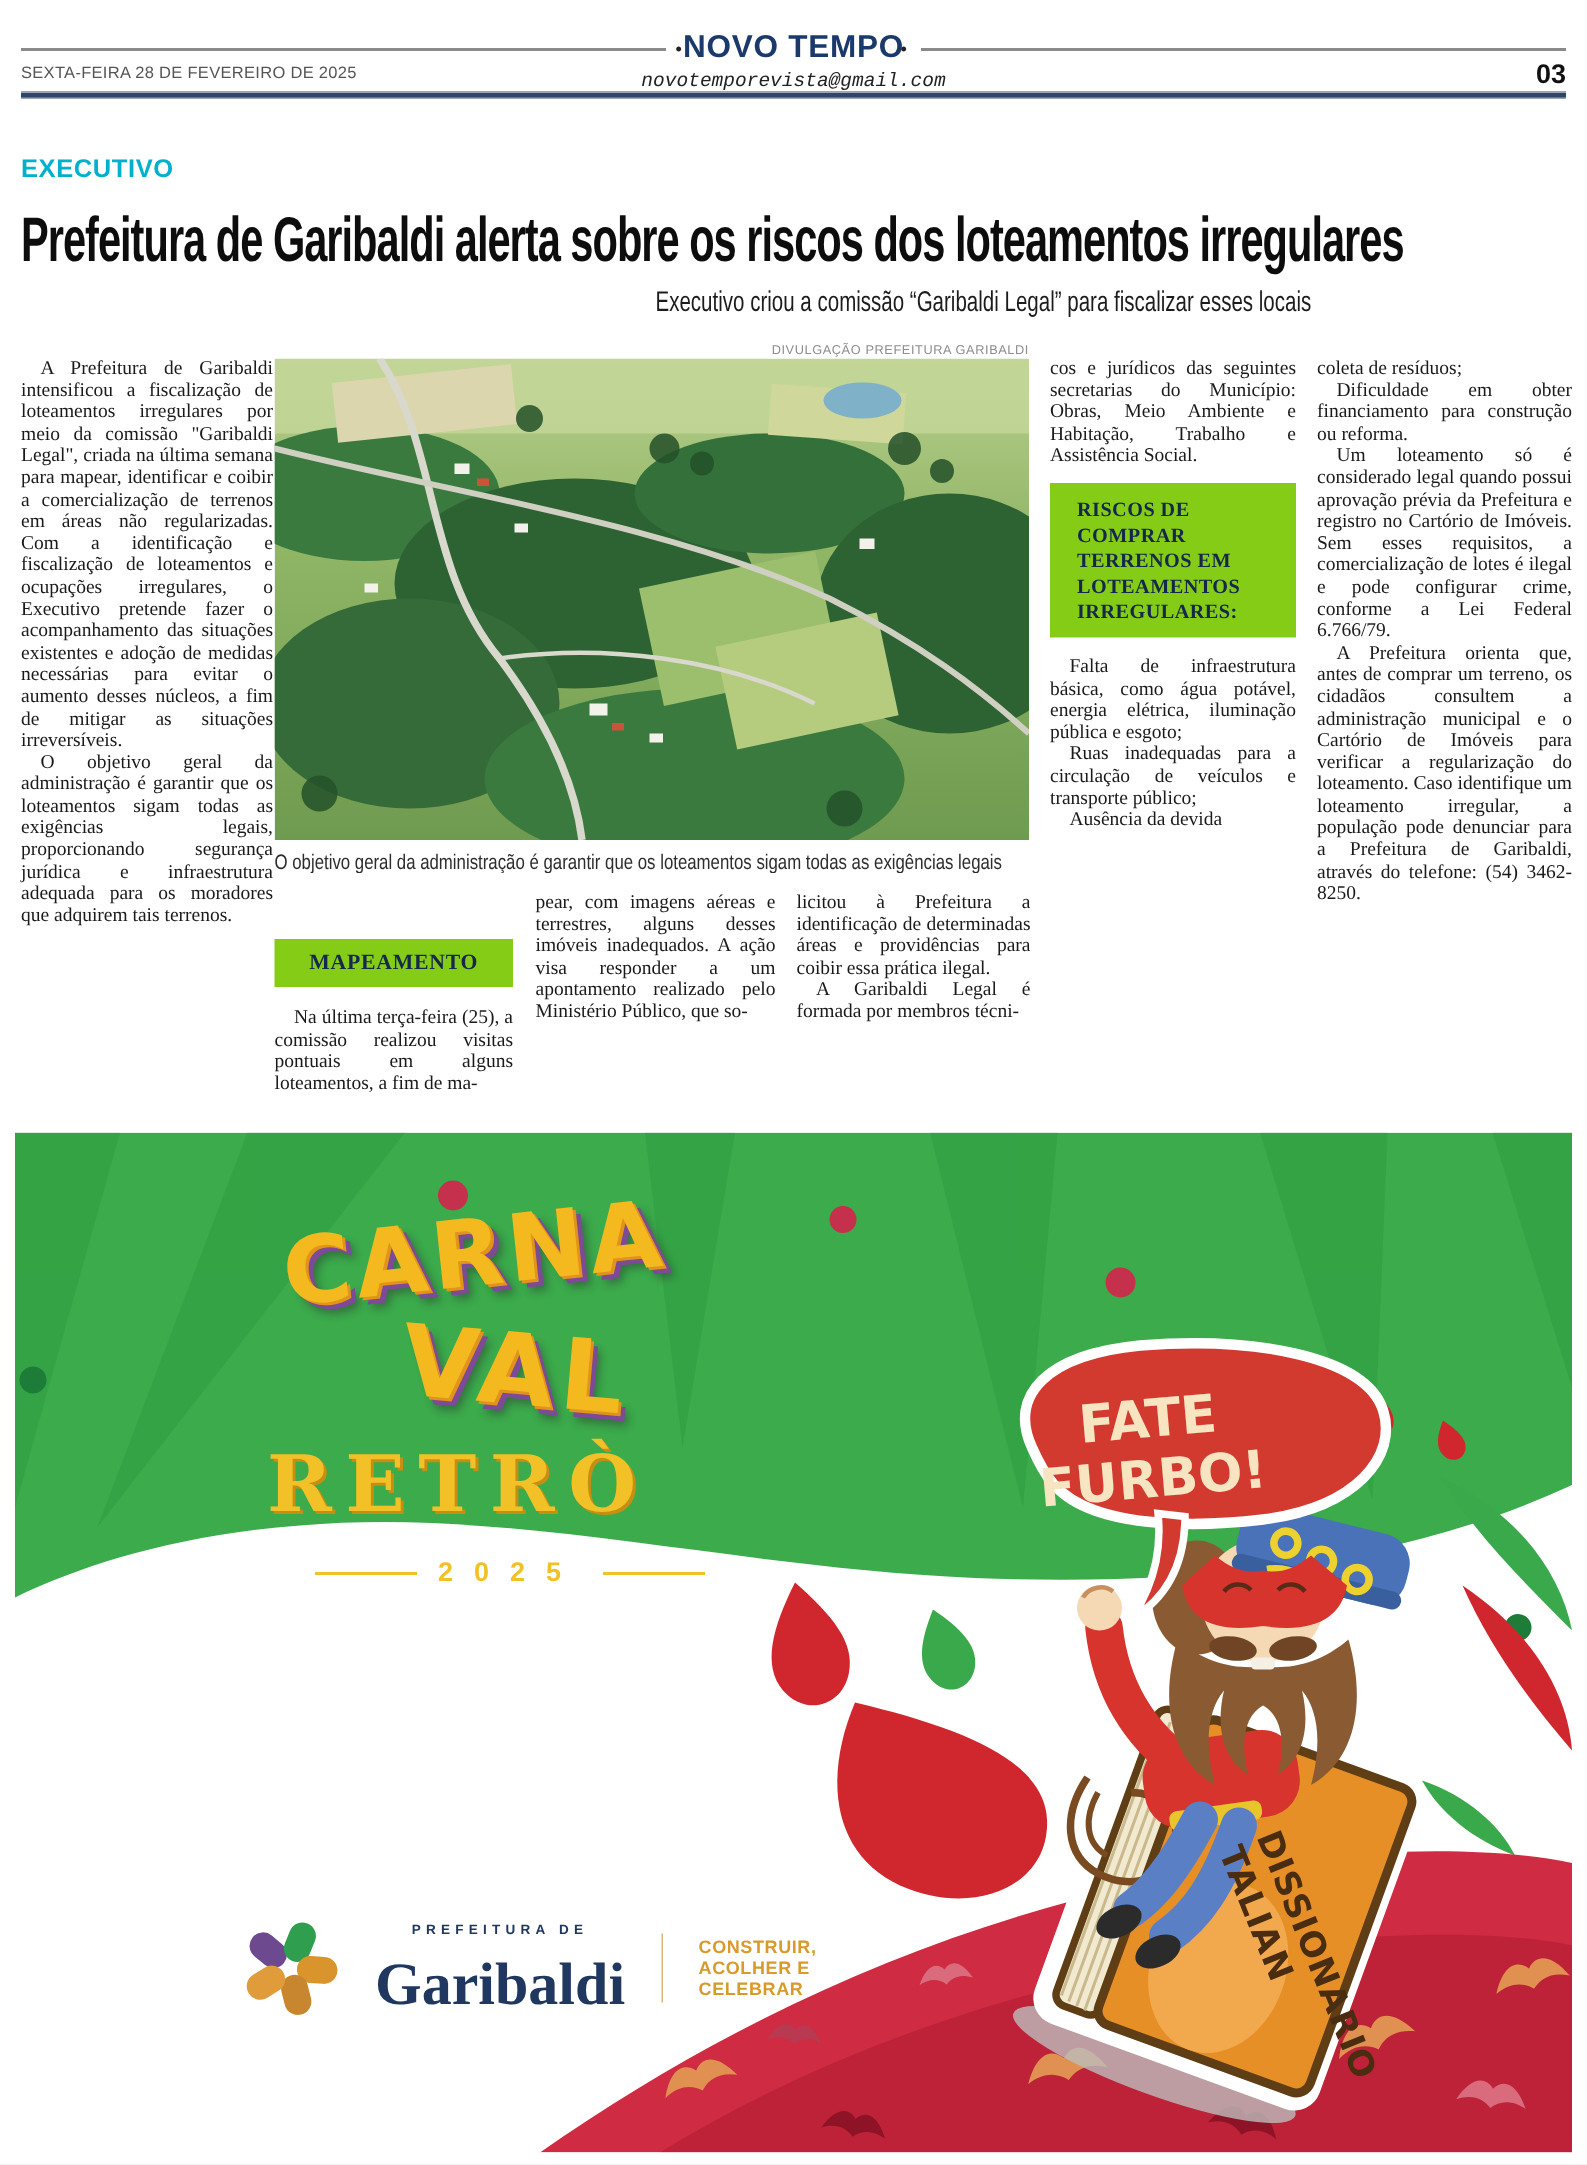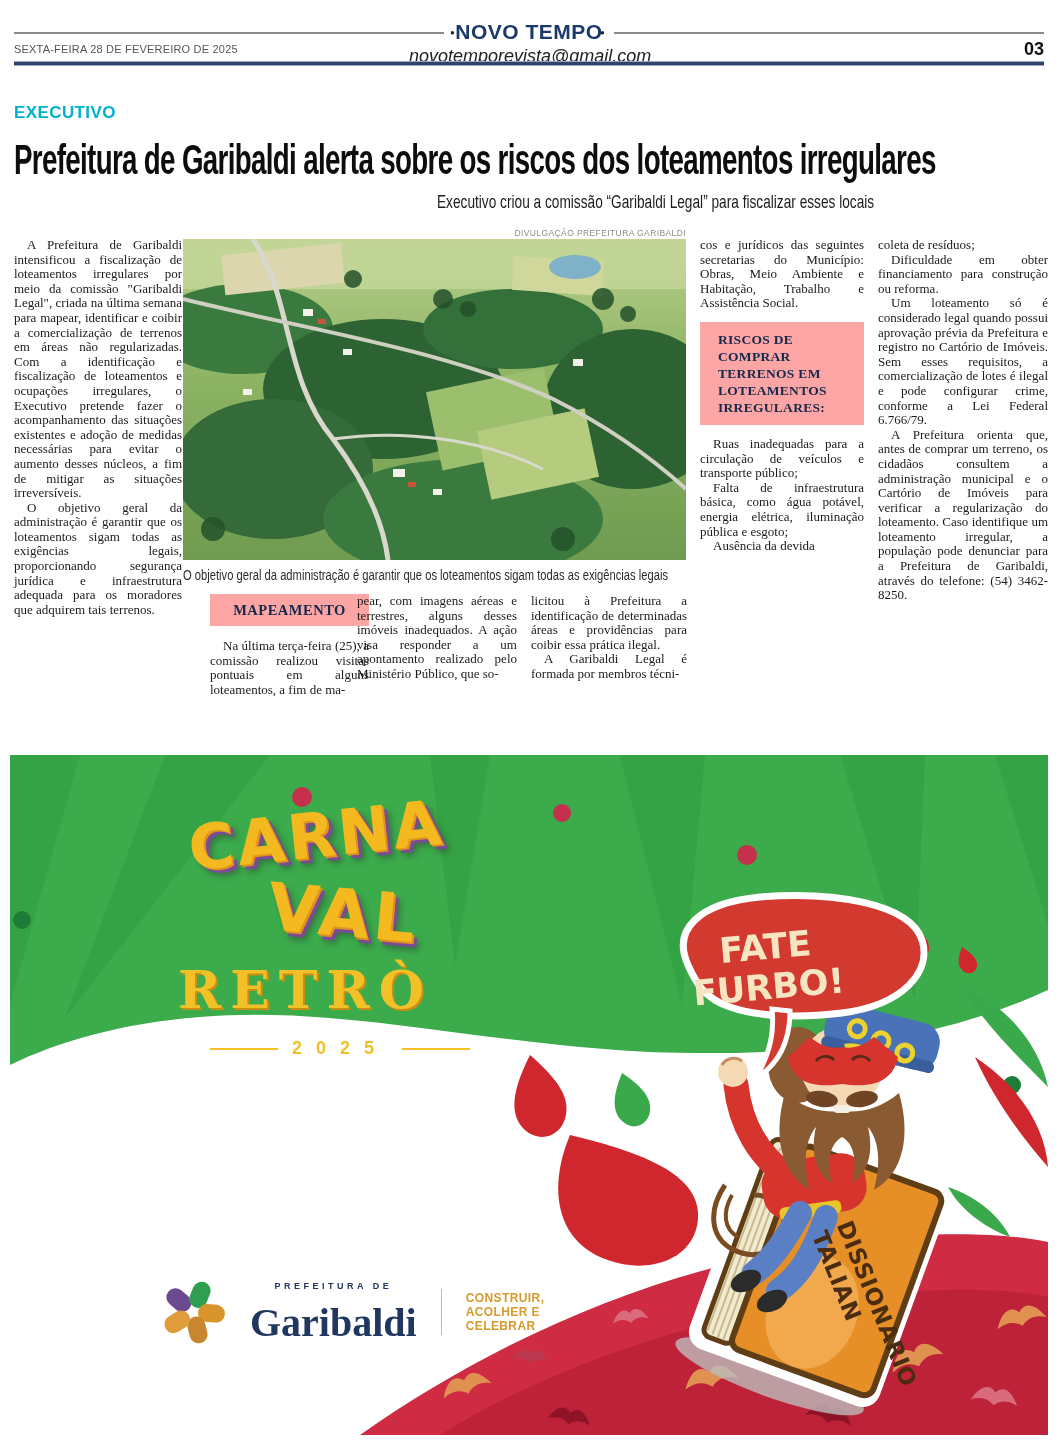--- a/index.html
+++ b/index.html
@@ -9,21 +9,21 @@
 
   
   .rule-line{height:2px;background:#8a8a8a;top:32px;}
   .masthead{top:20px;left:409px;width:240px;text-align:center;
             font-family:"Liberation Sans",sans-serif;font-weight:bold;
             font-size:21px;letter-spacing:.5px;color:#1b3a6b;}
   .mast-dot{top:26px;font-size:14px;color:#222;}
   .edition-date{top:43px;left:14px;font-family:"Liberation Sans",sans-serif;
             font-size:11px;color:#555;letter-spacing:.2px;}
   .email{top:46px;left:409px;width:240px;text-align:center;font-style:italic;
-            font-family:Liberation Sans, sans-serif;font-size:18px;color:#222;}
+            font-family:Liberation Mono, monospace;font-size:13px;color:#222;}
   .pageno{top:39px;left:944px;width:100px;text-align:right;
             font-family:"Liberation Sans",sans-serif;font-weight:bold;font-size:18px;color:#111;}
   .double-rule{top:61px;left:14px;width:1030px;height:3px;background:#2e4468;
             border-top:1.5px solid #9aa7bb;border-bottom:1.5px solid #9aa7bb;}
 
   
   .section-label{top:103px;left:14px;font-family:"Liberation Sans",sans-serif;
             font-weight:bold;font-size:17px;letter-spacing:.4px;color:#00b1cd;}
   .headline{top:136px;left:14px;width:1030px;white-space:nowrap;}
   .headline span{display:inline-block;transform:scaleX(.66);transform-origin:0 50%;
@@ -38,27 +38,27 @@
             font-family:"Liberation Sans",sans-serif;font-size:8.5px;letter-spacing:.4px;color:#8d8d8d;}
   .photo{top:239px;left:183px;width:503px;height:321px;overflow:hidden;}
   .caption{top:566px;left:183px;width:510px;white-space:nowrap;}
   .caption span{display:inline-block;transform:scaleX(.8);transform-origin:0 50%;
             font-family:"Liberation Sans",sans-serif;font-size:14px;color:#2d2d2d;}
 
   .bodycol{font-size:13px;line-height:14.6px;text-align:justify;color:#1a1a1a;}
   .bodycol p{margin:0;}
   .bodycol p.ind{text-indent:13px;}
   .col1{top:238px;left:14px;width:168px;}
-  .col2{top:594px;left:183px;width:159px;margin-left:27px;}
+  .col2{top:626px;left:183px;width:159px;}
   .col3{top:594px;left:357px;width:160px;}
   .col4{top:594px;left:531px;width:156px;}
   .col5{top:238px;left:700px;width:164px;}
   .col6{top:238px;left:878px;width:170px;}
 
-  .cyanbox{background:#fca5a5;color:#15284b;font-family:"Liberation Serif",serif;font-weight:bold;}
+  .cyanbox{background:#84cc16;color:#15284b;font-family:"Liberation Serif",serif;font-weight:bold;}
   .mapeamento{width:159px;height:32px;line-height:32px;text-align:center;font-size:14.5px;letter-spacing:.5px;margin-bottom:13px;}
   .riscos{width:146px;padding:9px 0 9px 18px;font-size:13.5px;line-height:17px;letter-spacing:.3px;
           margin:11px 0 12px 0;text-align:left;}
 
   
   .ad{top:755px;left:10px;width:1038px;height:680px;background:#ffffff;overflow:hidden;}
   .ad-decor{position:absolute;left:0;top:0;}
 
   .carna{left:178px;top:44px;font-family:"DejaVu Sans",sans-serif;font-weight:900;font-size:62px;
          letter-spacing:3px;color:#f4b91e;transform:rotate(-6deg);
@@ -186,22 +186,22 @@
 
   <div class="abs bodycol col5">
     <p>cos e jurídicos das seguintes secretarias do Município: Obras, Meio Ambiente e Habitação, Trabalho e Assistência Social.</p>
     <div class="cyanbox riscos">
       <div>RISCOS DE</div>
       <div>COMPRAR</div>
       <div>TERRENOS EM</div>
       <div>LOTEAMENTOS</div>
       <div>IRREGULARES:</div>
     </div>
+    <p class="ind">Falta de infraestrutura básica, como água potável, energia elétrica, iluminação pública e esgoto;</p>
     <p class="ind">Ruas inadequadas para a circulação de veículos e transporte público;</p>
-    <p class="ind">Falta de infraestrutura básica, como água potável, energia elétrica, iluminação pública e esgoto;</p>
     <p class="ind">Ausência da devida</p>
   </div>
 
   <div class="abs bodycol col6">
     <p>coleta de resíduos;</p>
     <p class="ind">Dificuldade em obter financiamento para construção ou reforma.</p>
     <p class="ind">Um loteamento só é considerado legal quando possui aprovação prévia da Prefeitura e registro no Cartório de Imóveis. Sem esses requisitos, a comercialização de lotes é ilegal e pode configurar crime, conforme a Lei Federal 6.766/79.</p>
     <p class="ind">A Prefeitura orienta que, antes de comprar um terreno, os cidadãos consultem a administração municipal e o Cartório de Imóveis para verificar a regularização do loteamento. Caso identifique um loteamento irregular, a população pode denunciar para a Prefeitura de Garibaldi, através do telefone: (54) 3462-8250.</p>
   </div>
 

